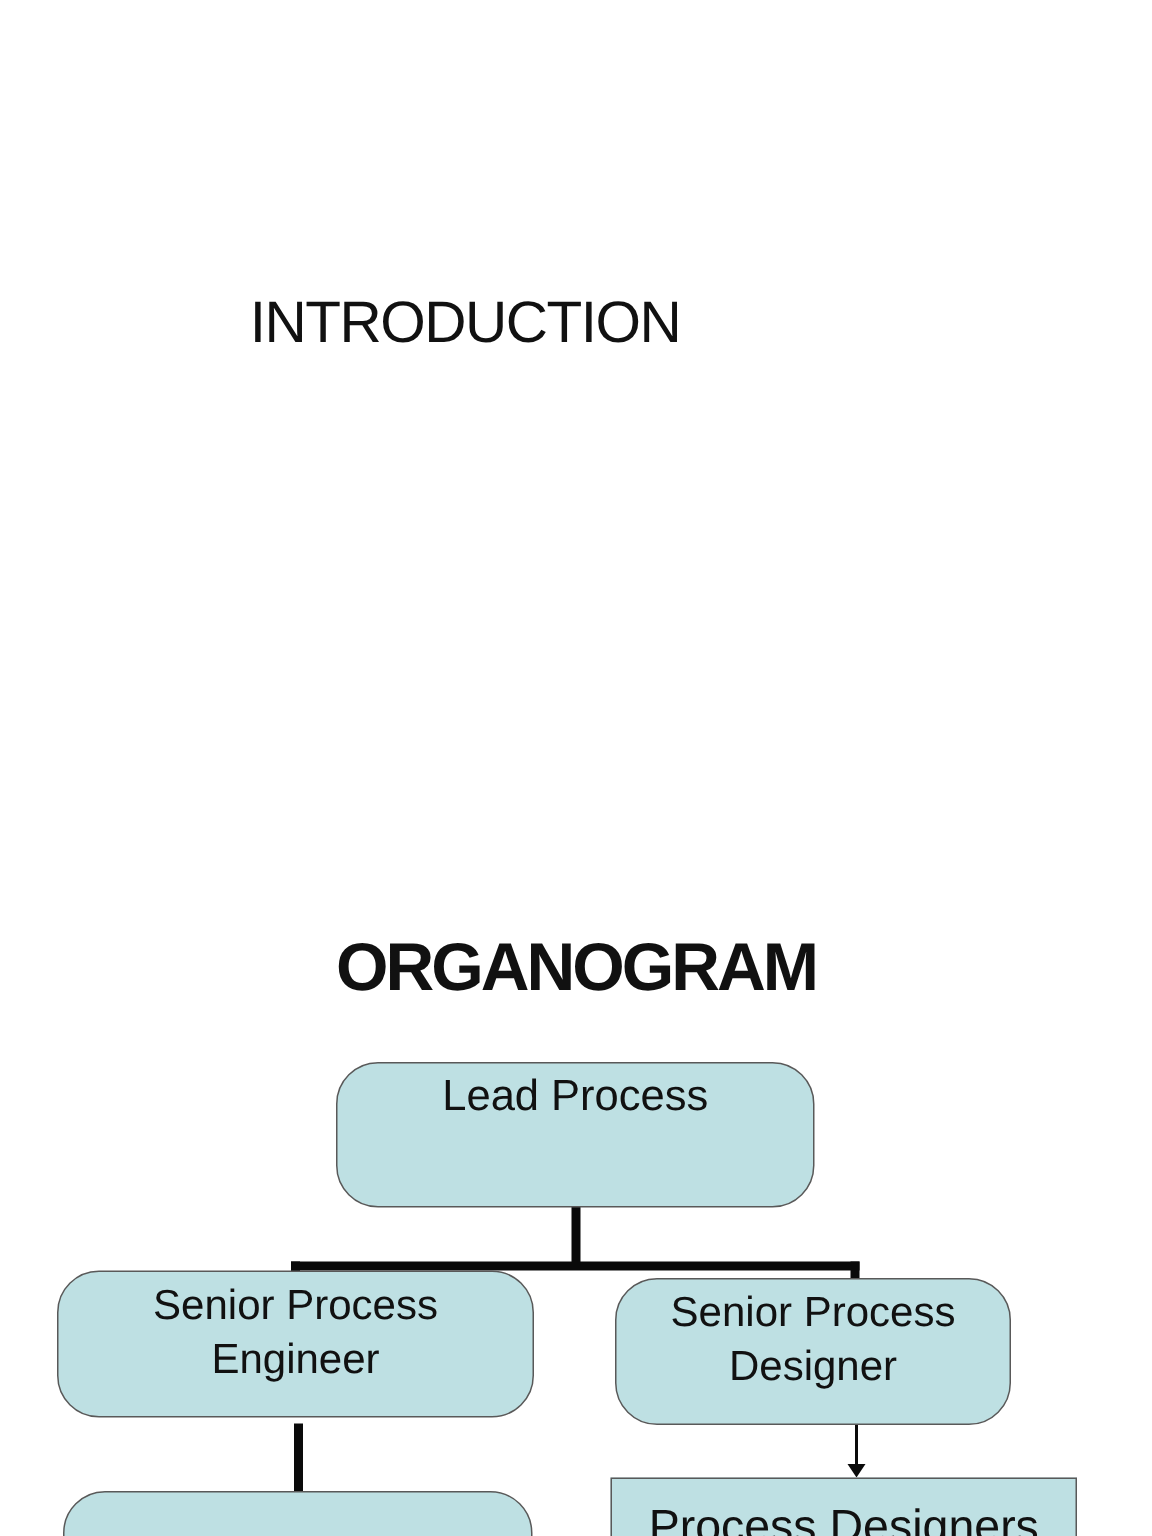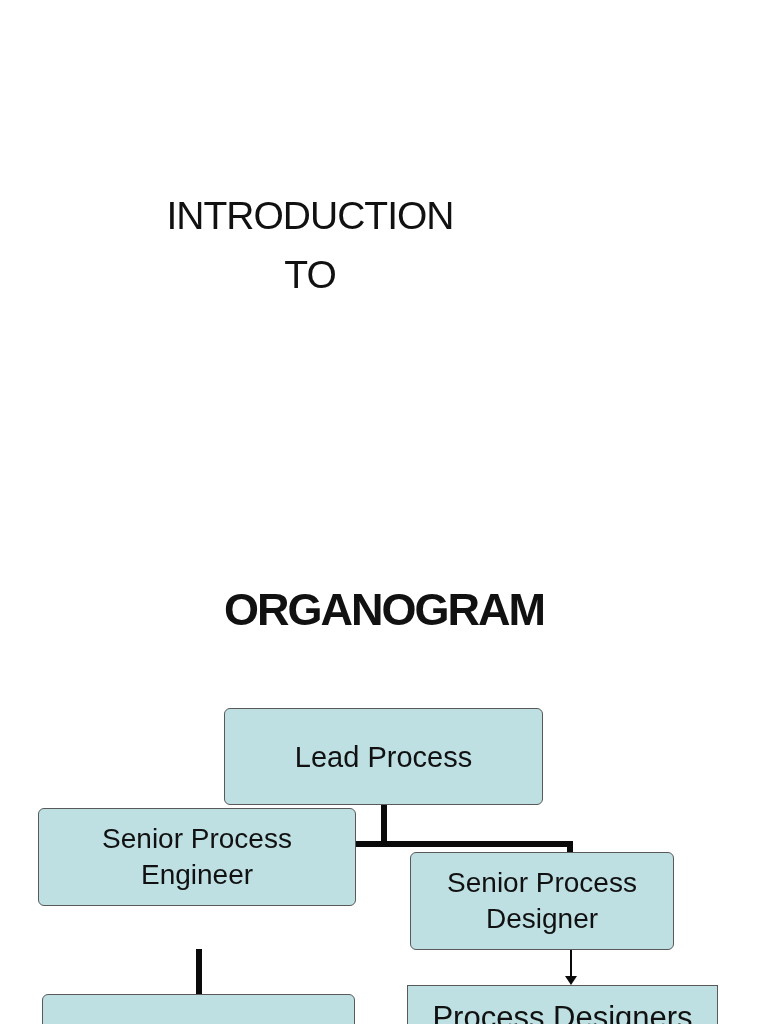--- a/index.html
+++ b/index.html
@@ -21,46 +21,46 @@
     text-align: center;
     color: var(--text-color, #111111);
     font-size: 39px;
     line-height: 59px;
     letter-spacing: -1px;
     font-weight: 400;
   }
   
   .organogram-heading {
     position: absolute;
-    top: 585px; left: 0; width: 768px;
+    top: 620px; left: 0; width: 768px;
     text-align: center;
     color: var(--text-color, #111111);
     font-size: 45px;
     font-weight: 700;
     letter-spacing: -2px;
     line-height: 50px;
   }
   
   .node {
     position: absolute;
     background: var(--node-fill, #bee0e3);
     border: 1.5px solid var(--node-border, #595959);
-    border-radius: 6px;
+    border-radius: 28px;
     box-sizing: border-box;
     display: flex;
-    align-items: center;
+    align-items: flex-start;
     justify-content: center;
     text-align: center;
     color: var(--text-color, #111111);
     font-size: 28px;
     line-height: 36px;
     padding: 4px 14px;
   }
   .node-lead            { left: 224px; top: 708px; width: 319px; height: 97px; font-size: 29px; }
-  .node-spe             { left:  38px; top: 808px; width: 318px; height: 98px; }
+  .node-spe             { left:  38px; top: 847px; width: 318px; height: 98px; }
   .node-spd             { left: 410px; top: 852px; width: 264px; height: 98px; }
   .node-bottom-left     { left:  42px; top: 994px; width: 313px; height: 90px; }
   .node-process-designers {
     left: 407px; top: 985px; width: 311px; height: 80px;
     border-radius: 0;
     align-items: flex-start;
     padding-top: 12px;
     font-size: 31px;
     line-height: 40px;
   }
@@ -84,21 +84,20 @@
     border-top: 9px solid var(--connector-color, #0a0a0a);
   }
 </style>
 </head>
 <body>
 
 <div class="page">
 
   <div class="slide-title">
     <div>INTRODUCTION</div>
-    <div>TO</div>
   </div>
 
   <div class="organogram-heading">ORGANOGRAM</div>
 
   <div>
 
     <div class="connector conn-lead-stem"></div>
     <div class="connector conn-hbar"></div>
     <div class="connector conn-drop-left"></div>
     <div class="connector conn-drop-right"></div>

